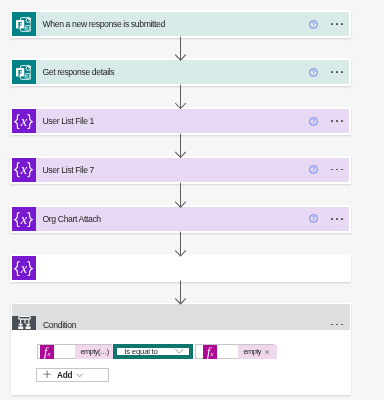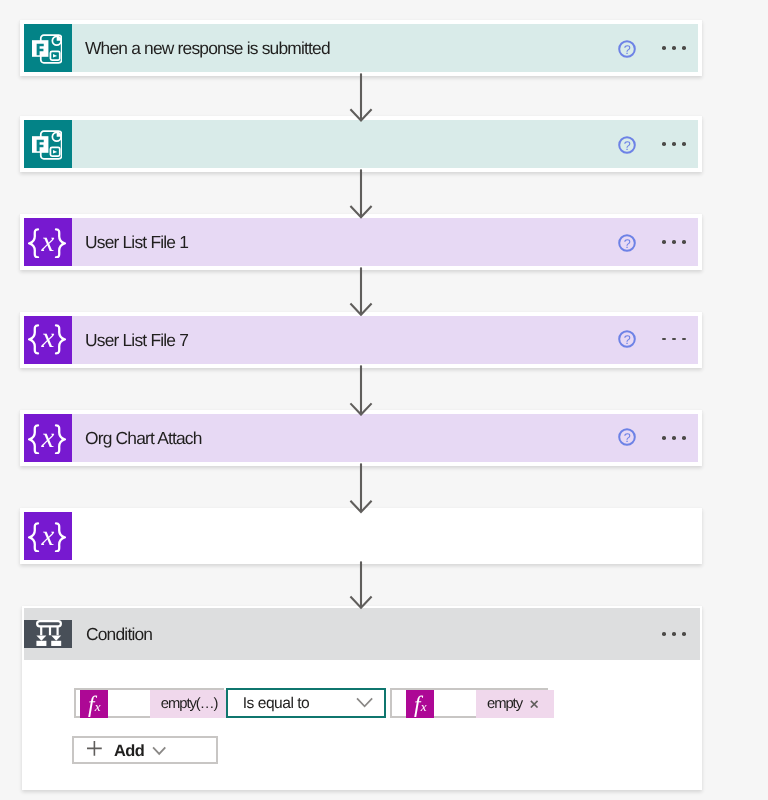--- a/index.html
+++ b/index.html
@@ -49,21 +49,21 @@
   
   .arrow { position:absolute; left:174px; z-index:3; }
   .arrow svg { display:block; }
 
   
   #cond {
     position:absolute; left:10.5px; top:302.5px; width:340.5px; height:92.3px;
     background:#fff; box-sizing:border-box; padding:1.5px;
     box-shadow:0 0.9px 1.9px rgba(0,0,0,0.14), 0 0.1px 0.4px rgba(0,0,0,0.12);
   }
-  #cond .chead { display:flex; height:25.5px; background:#dddedf; align-items:center; }
+  #cond .chead { display:flex; height:25.5px; background:#dddedf; align-items:flex-end; }
   #cond .chead .iconbox { background:#484f58; width:24px; flex:0 0 24px; }
   #cond .chead .right { margin-left:auto; display:flex; align-items:center; }
   #cond .hbody { flex:1 1 auto; display:flex; align-items:center; position:relative; }
 
   .rowarea { position:relative; }
   .fieldrow { position:absolute; left:0; top:0; }
 
   .tokenbox {
     position:absolute; height:15.4px; box-sizing:border-box;
     border:1px solid #c8c6c4; background:#fff;
@@ -73,21 +73,21 @@
     display:flex; align-items:center; justify-content:center;
     font-family:"Liberation Serif", serif; font-style:italic; font-size:11px; font-weight:400;
     margin-left:2.25px; }
   .fxchip svg { display:block; }
   .token { height:14.2px; background:#f0d8ec; display:flex; align-items:center;
     padding:0 0 0 5.3px; font-size:7.4px; color:#201f1e; letter-spacing:-0.52px;margin-left:21px; }
   .token .x { margin:0 7.4px 0 4.4px; display:block; }
 
   .dd {
     position:absolute; height:15.4px; box-sizing:border-box;
-    border:1px solid #0f766e; background:#fff;
+    border:4px solid #0f766e; background:#fff;
     font-size:7.8px; color:#201f1e; letter-spacing:-0.25px; display:flex; align-items:center;
     padding-left:7.3px;
   }
   .dd .chev { position:absolute; right:4.9px; top:50%; transform:translateY(-50%); display:block; }
 
   .addbtn .plus { margin-left:6.2px; display:block; }
   .addbtn .addlabel { margin-left:5.3px; font-weight:600; letter-spacing:-0.25px; }
   .addbtn .addchev { margin-left:4.2px; display:block; }
   .addbtn {
     position:absolute; left:24.1px; top:38.3px; width:73px; height:14.7px; box-sizing:border-box;
@@ -138,20 +138,21 @@
   <rect x="4.33" y="0.5" width="10.3" height="13.6" rx="1.5" fill="none" stroke="#ffffff" stroke-width="0.85"></rect>
   <circle cx="12.2" cy="3.2" r="2.15" fill="none" stroke="#ffffff" stroke-width="0.85"></circle>
   <path d="M12.2 3.2 V1.05 A2.15 2.15 0 0 1 14.35 3.2 Z" fill="#ffffff"></path>
   <rect x="9.1" y="8.5" width="4.6" height="4.3" rx="0.8" fill="none" stroke="#ffffff" stroke-width="0.85"></rect>
   <path d="M10.35 11.55 V9.75 L12.45 10.7 Z" fill="#ffffff"></path>
   <rect x="0" y="2.95" width="8.1" height="8.2" fill="#ffffff"></rect>
   <path d="M2.3 4.75h3.5v1.2H3.75v1.25h1.9v1.2H3.75v2.0H2.3z" fill="#07858a"></path>
 </svg>
     </div>
     <div class="body">
+      <span class="ctitle">Get response details</span>
       <span class="right">
         <svg class="help-icon" viewBox="0 0 9 9">
   <circle cx="4.5" cy="4.5" r="3.9" fill="none" stroke="#6d82e6" stroke-width="1.0"></circle>
   <text x="4.6" y="6.95" text-anchor="middle" font-family="&quot;Liberation Sans&quot;, sans-serif" font-size="6.3" fill="#6d82e6">?</text>
 </svg>
         <span class="ellipsis">
             <i></i>
             <i></i>
             <i></i>
           </span>

